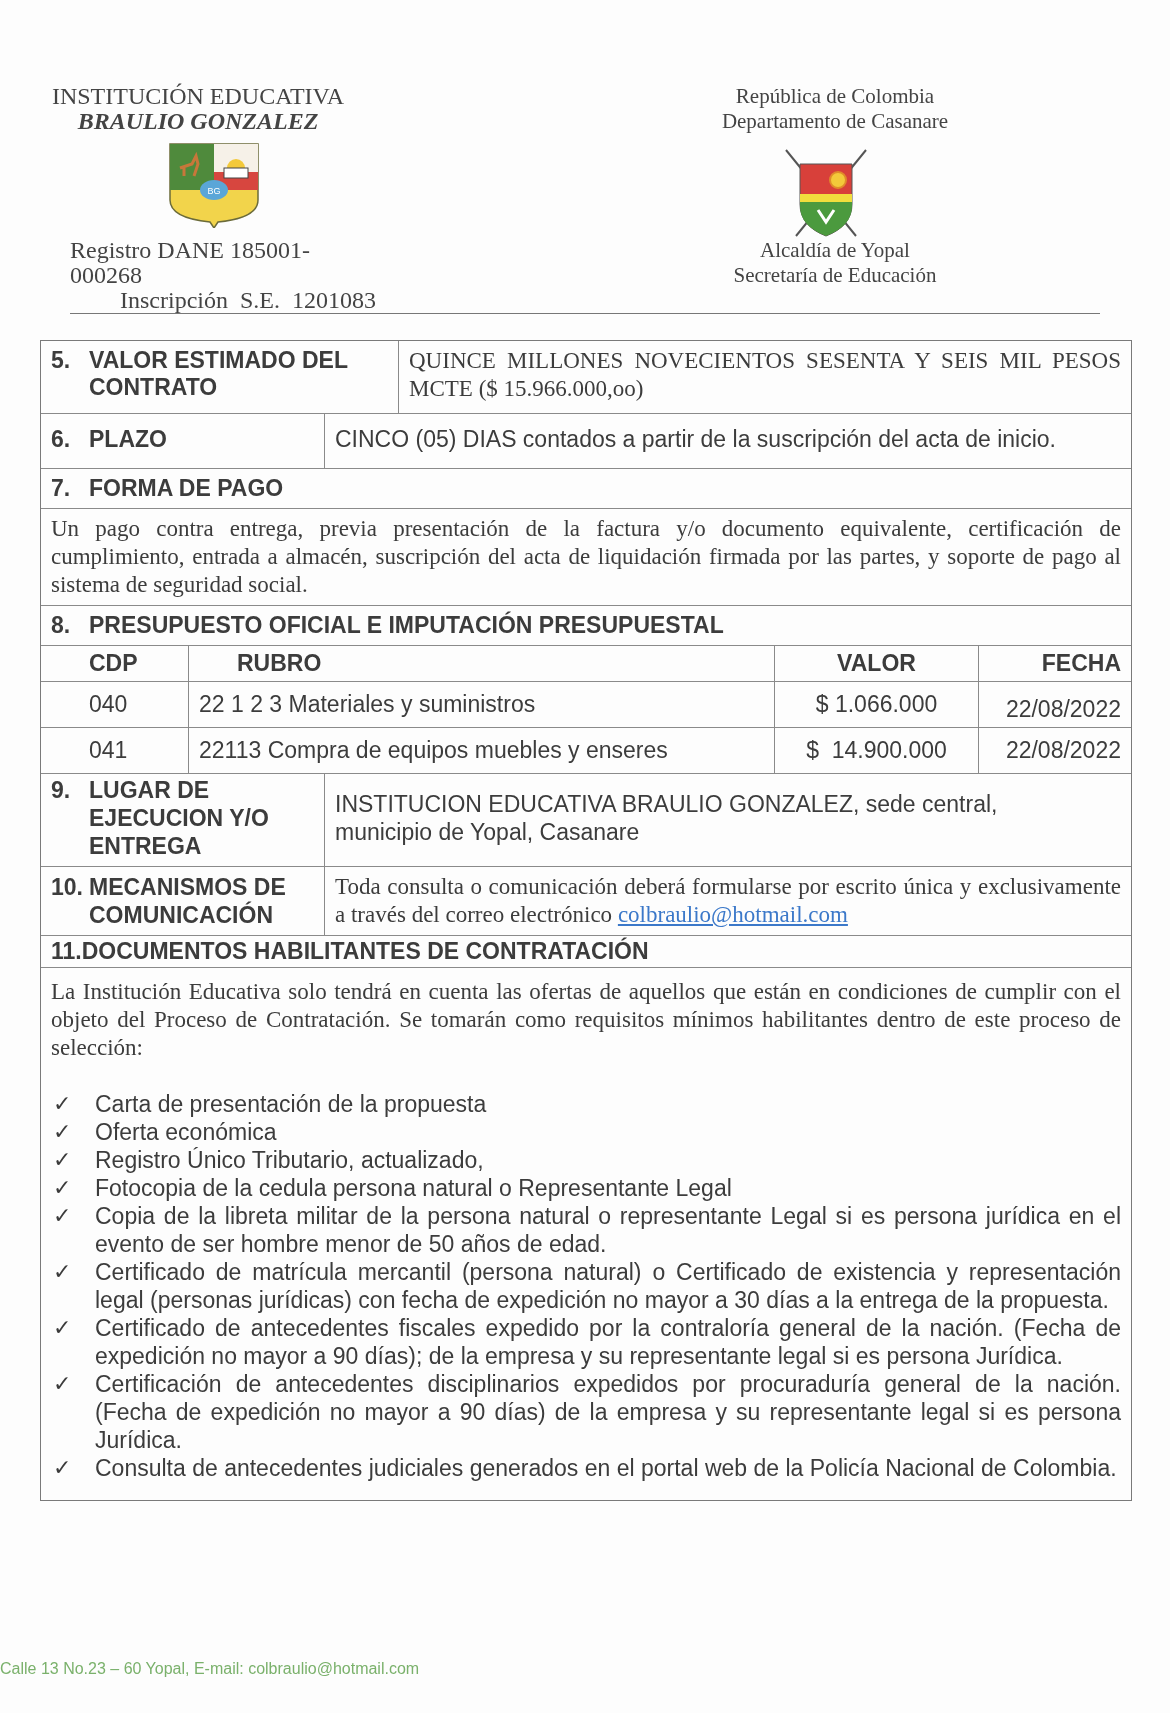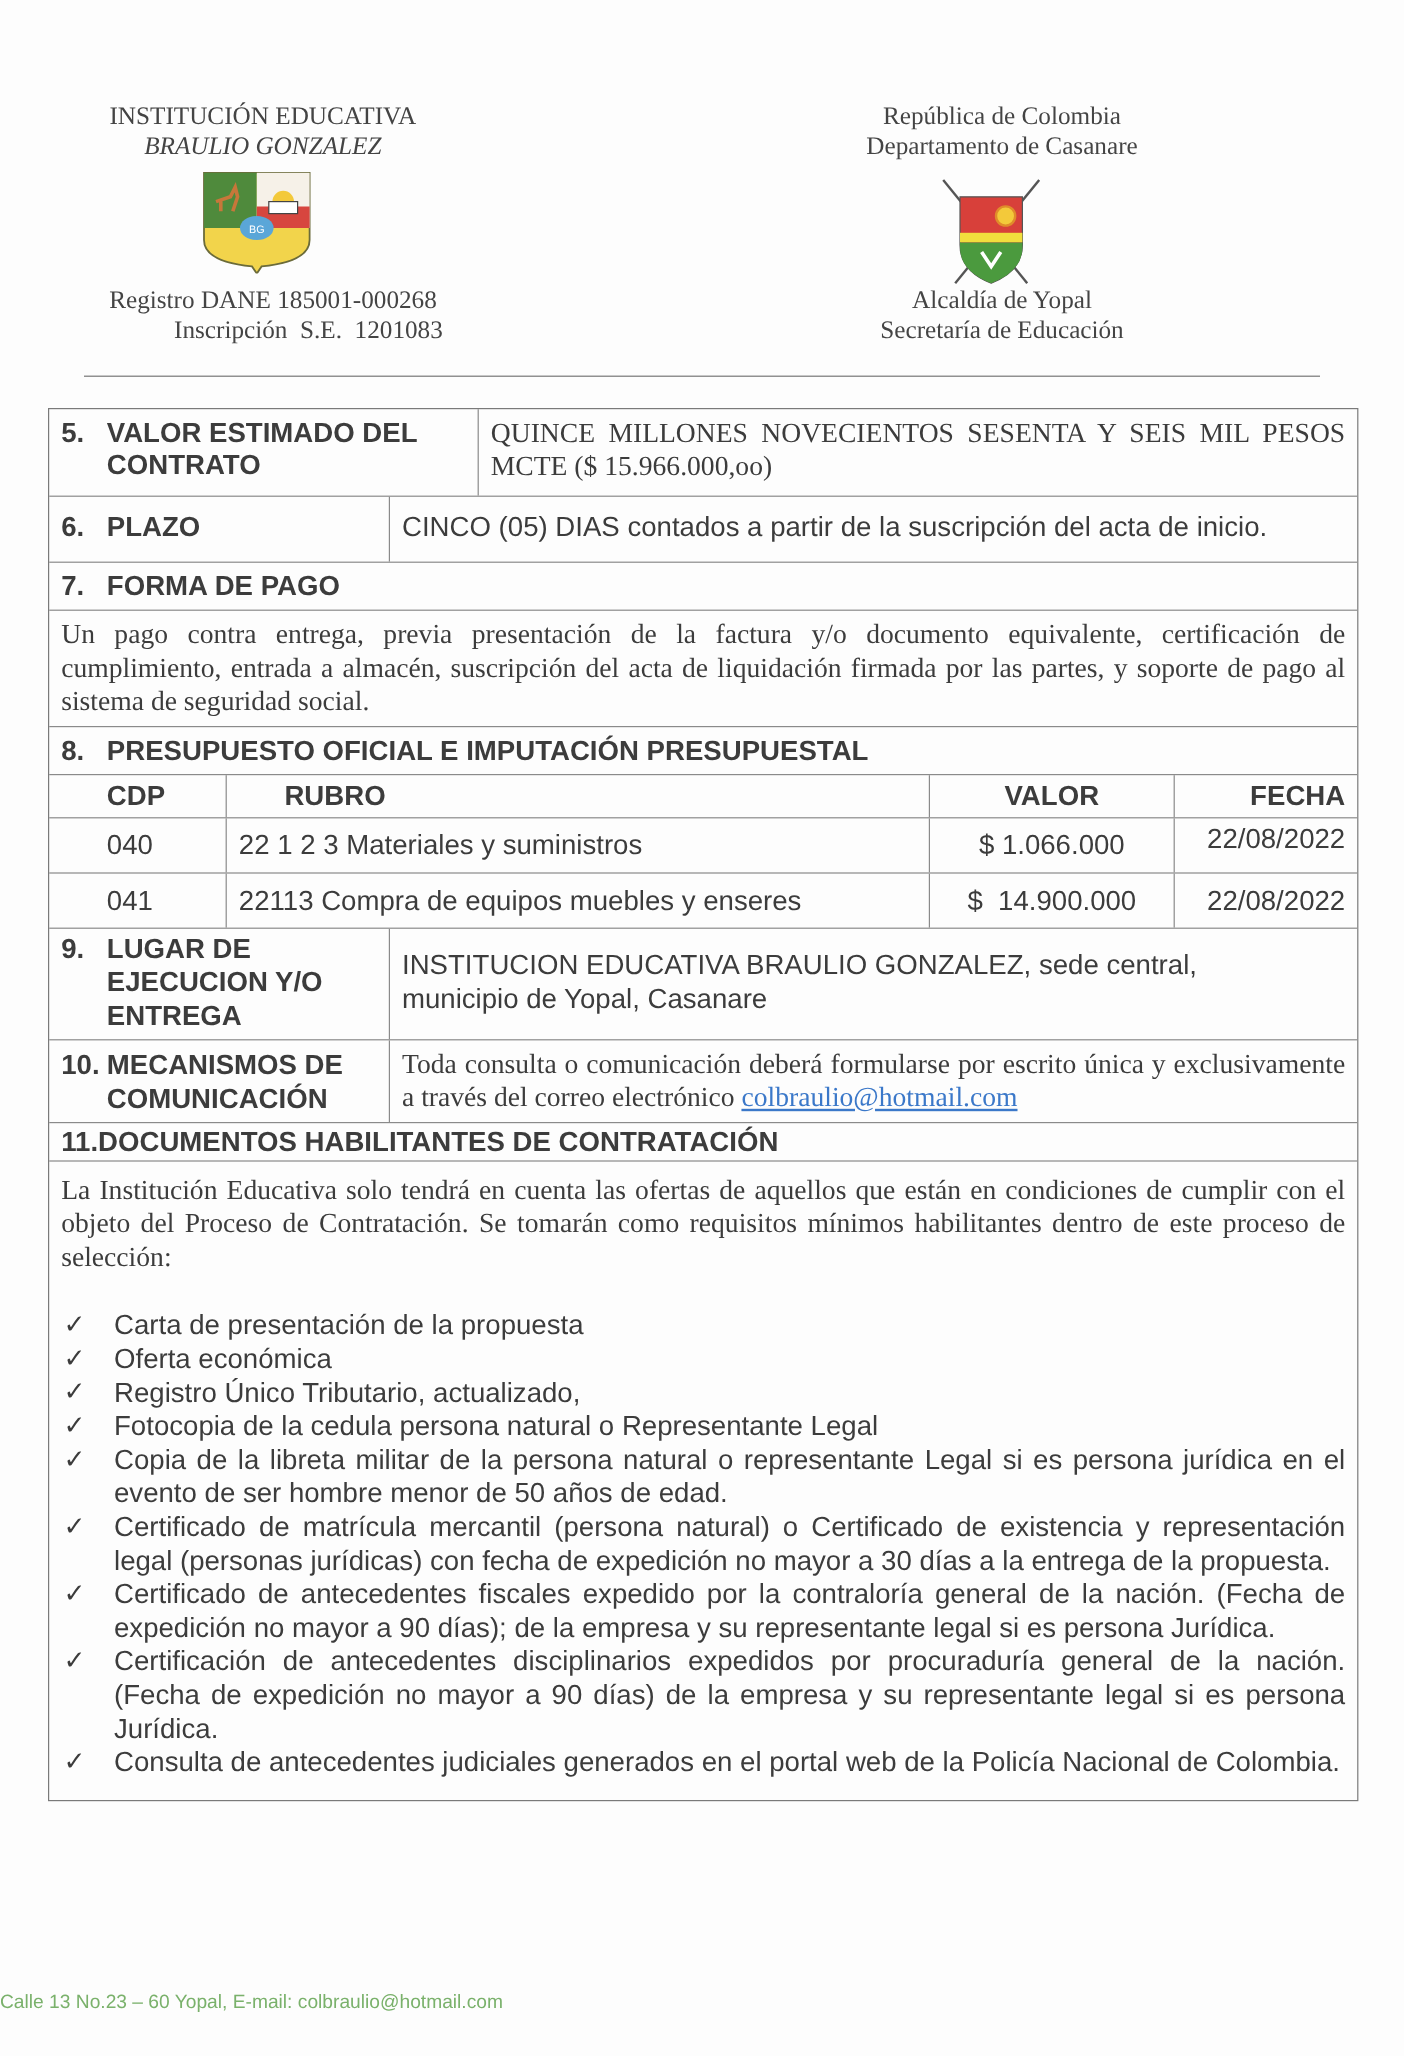--- a/index.html
+++ b/index.html
@@ -1,21 +1,21 @@
 <!DOCTYPE html>
 <html><head>
 <meta charset="utf-8">
 <style>
   html, body { margin:0; padding:0; background:#fdfdfd; }
   body { width:1170px; height:1713px; position:relative; overflow:hidden; color:#3a3a3a; }
   .serif { font-family: "Liberation Serif", "DejaVu Serif", serif; }
   .sans { font-family: "Liberation Sans", "DejaVu Sans", sans-serif; }
 
-  .hdr-left { position:absolute; left:69px; top:84px; width:300px; text-align:center; font-size:21px; line-height:25px; color:#444; }
-  .hdr-left .inst-name { font-style:italic; font-weight:normal; }
+  .hdr-left { position:absolute; left:48px; top:84px; width:300px; text-align:center; font-size:24px; line-height:25px; color:#444; }
+  .hdr-left .inst-name { font-style:italic; font-weight:bold; }
   .hdr-left .reg { margin-top:10px; line-height:25px; }
   .hdr-left .reg .l1 { display:block; text-align:left; padding-left:22px; }
   .hdr-left .reg .l2 { display:block; text-align:right; padding-left:72px; }
   .hdr-right { position:absolute; left:690px; top:84px; width:290px; text-align:center; font-size:21px; line-height:25px; color:#444; }
   .crest-left { position:absolute; left:166px; top:142px; width:96px; height:86px; }
   .crest-right { position:absolute; left:776px; top:146px; width:100px; height:96px; }
   .hdr-rule { position:absolute; left:70px; top:313px; width:1030px; height:0; border-top:1.5px solid #777; }
 
   .form { position:absolute; left:40px; top:340px; width:1090px; border:1.5px solid #7a7a7a; font-size:23px; color:#3c3c3c; }
   .row { display:flex; border-bottom:1.5px solid #8a8a8a; }
@@ -113,21 +113,21 @@
       <span class="num">8.</span>
       <span class="txt">PRESUPUESTO OFICIAL E IMPUTACIÓN PRESUPUESTAL</span>
     </div>
   </div>
   <div class="row tbl-head bold">
     <div class="cell vline" style="width:148px; padding-left:48px;">CDP</div>
     <div class="cell vline" style="width:586px; padding-left:48px;">RUBRO</div>
     <div class="cell vline" style="width:204px; text-align:center;">VALOR</div>
     <div class="cell" style="flex:1; text-align:right;">FECHA</div>
   </div>
-  <div class="row tbl-row" style="min-height:45px; align-items:flex-start;">
+  <div class="row tbl-row" style="min-height:45px; align-items:flex-end;">
     <div class="cell vline" style="width:148px; padding-left:48px; align-self:stretch; display:flex; align-items:center;">040</div>
     <div class="cell vline" style="width:586px; align-self:stretch; display:flex; align-items:center;">22 1 2 3 Materiales y suministros</div>
     <div class="cell vline" style="width:204px; text-align:center; align-self:stretch; display:flex; align-items:center; justify-content:center;">$ 1.066.000</div>
     <div class="cell" style="flex:1; text-align:right;">22/08/2022</div>
   </div>
   <div class="row tbl-row" style="min-height:45px; align-items:center;">
     <div class="cell vline" style="width:148px; padding-left:48px; align-self:stretch; display:flex; align-items:center;">041</div>
     <div class="cell vline" style="width:586px; align-self:stretch; display:flex; align-items:center;">22113 Compra de equipos muebles y enseres</div>
     <div class="cell vline" style="width:204px; text-align:center; align-self:stretch; display:flex; align-items:center; justify-content:center; white-space:pre;">$  14.900.000</div>
     <div class="cell" style="flex:1; text-align:right;">22/08/2022</div>

